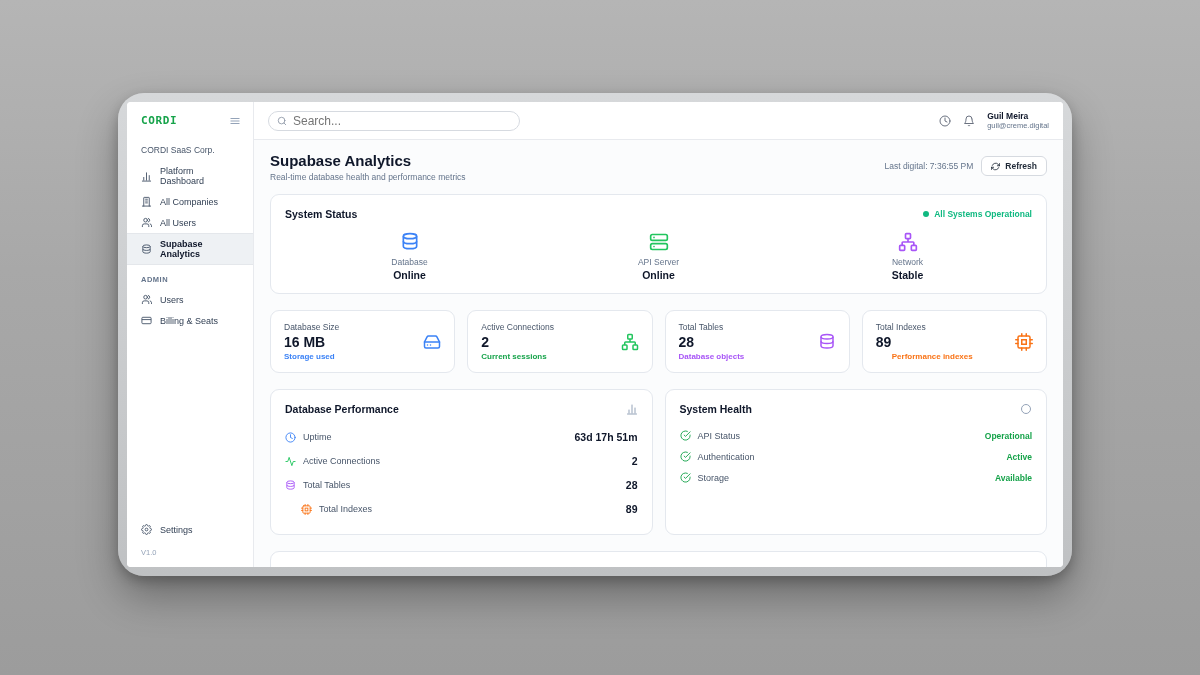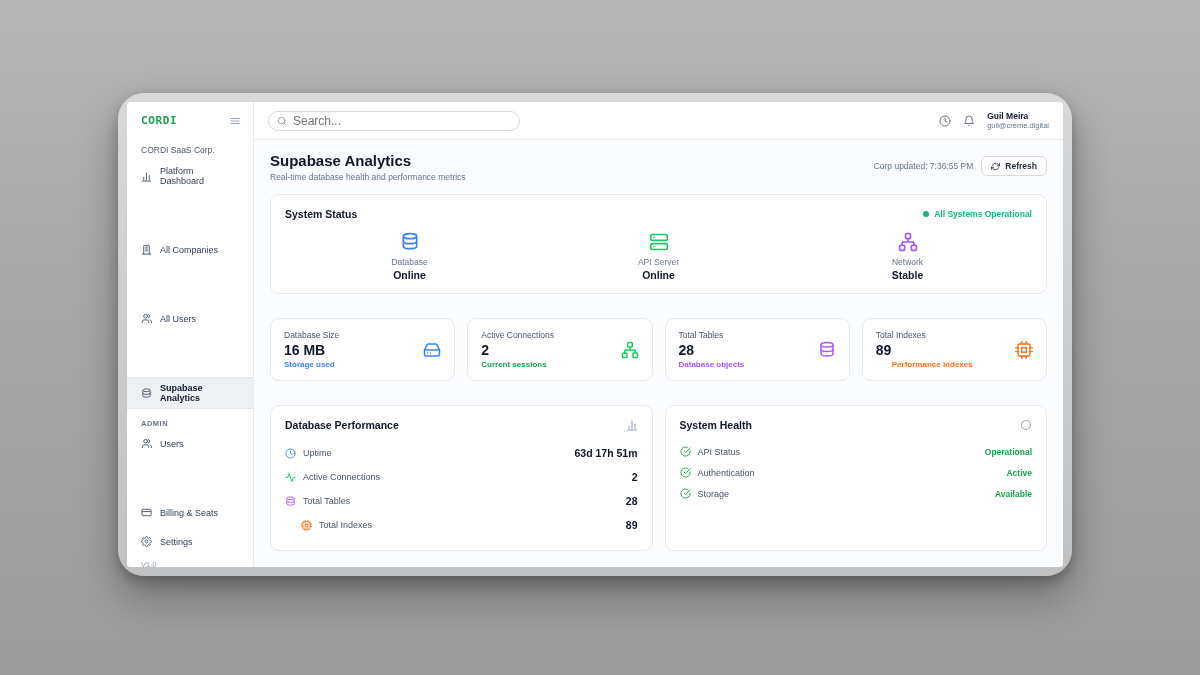--- a/index.html
+++ b/index.html
@@ -18,21 +18,21 @@
   .window {
     width:100%; height:100%; background:#ffffff; border-radius:4px;
     overflow:hidden; display:flex;
   }
   
   .sidebar { width:127px; flex:0 0 127px; border-right:1px solid #e8eaee; display:flex; flex-direction:column; background:#fff; }
   .sidebar-top { display:flex; align-items:center; justify-content:space-between; padding:12px 12px 10px 14px; }
   .logo { font-family:"DejaVu Sans Mono", monospace; font-weight:800; font-size:11px; letter-spacing:.6px; color:#16a34a; }
   .hamburger { color:#94a3b8; cursor:pointer; display:flex; }
   .org-label { font-size:8.5px; color:#475569; padding:8px 14px 6px; }
-  .nav { display:flex; flex-direction:column;gap:48px; }
+  .nav { display:flex; flex-direction:column; }
   .nav-item { display:flex; align-items:center; gap:8px; padding:5px 14px; font-size:9px; color:#334155; cursor:pointer; }
   .nav-item .ic { color:#475569; display:flex; }
   .nav-item.active { background:#eef1f4; border-top:1px solid #e4e7eb; border-bottom:1px solid #e4e7eb; color:#0f172a; font-weight:bold; }
   .section-label { font-size:7.5px; letter-spacing:.5px; color:#64748b; font-weight:bold; padding:10px 14px 5px; }
   .sidebar-bottom { margin-top:auto; padding:8px 14px 10px; }
   .version { font-size:7.5px; color:#94a3b8; margin-top:8px; }
   
   .main { flex:1; display:flex; flex-direction:column; min-width:0; background:#fbfcfd; }
   .topbar { height:38px; flex:0 0 38px; background:#fff; border-bottom:1px solid #e8eaee; display:flex; align-items:center; padding:0 14px; }
   .search-box { width:252px; height:20px; border:1px solid #d6dae0; border-radius:10px; display:flex; align-items:center; gap:6px; padding:0 8px; color:#8a94a3; background:#fff; }
@@ -43,21 +43,21 @@
   .user-name { font-size:8.5px; font-weight:bold; color:#0f172a; }
   .user-email { font-size:7.5px; color:#64748b; }
   
   .page-header { display:flex; align-items:flex-start; padding:12px 16px 10px; }
   .page-title { font-size:15px; font-weight:bold; color:#0f172a; }
   .page-subtitle { font-size:8.5px; color:#64748b; margin-top:3px; }
   .header-right { margin-left:auto; display:flex; align-items:center; gap:8px; margin-top:4px; }
   .last-updated { font-size:8.5px; color:#64748b; }
   .refresh-btn { display:flex; align-items:center; gap:5px; border:1px solid #d6dae0; background:#fff; border-radius:6px; padding:4px 9px; font-size:8.5px; font-weight:bold; color:#1f2937; cursor:pointer; font-family:inherit; }
   
-  .content { padding:2px 16px 16px; display:flex; flex-direction:column; gap:24px; overflow:hidden; flex:1; }
+  .content { padding:2px 16px 16px; display:flex; flex-direction:column; gap:16px; overflow:hidden; flex:1; }
   .panel { background:#fff; border:1px solid #e4e8ee; border-radius:9px; }
   .panel-head { display:flex; align-items:center; justify-content:space-between; }
   .panel-title { font-size:10.5px; font-weight:bold; color:#0f172a; }
   .panel-icon { color:#94a3b8; display:flex; }
   
   .status-panel { padding:13px 14px 12px; }
   .status-badge { display:flex; align-items:center; gap:5px; font-size:8.5px; font-weight:bold; color:#10b981; }
   .dot { width:6px; height:6px; border-radius:50%; background:#10b981; }
   .status-grid { display:grid; grid-template-columns:1fr 1fr 1fr; margin-top:12px; }
   .status-col { display:flex; flex-direction:column; align-items:center; }
@@ -215,21 +215,21 @@
         </div>
       </div>
     </div>
 
     <div class="page-header">
       <div>
         <div class="page-title">Supabase Analytics</div>
         <div class="page-subtitle">Real-time database health and performance metrics</div>
       </div>
       <div class="header-right">
-        <span class="last-updated">Corp updated: 7:36:55 PM</span>
+        <span class="last-updated">Last digital: 7:36:55 PM</span>
         <button class="refresh-btn">
           <span>
                 <svg width="9" height="9" viewBox="0 0 24 24" fill="none" stroke="currentColor" stroke-width="2.2" stroke-linecap="round">
                   <polyline points="23 4 23 10 17 10"></polyline>
                   <polyline points="1 20 1 14 7 14"></polyline>
                   <path d="M3.51 9a9 9 0 0 1 14.85-3.36L23 10M1 14l4.64 4.36A9 9 0 0 0 20.49 15"></path>
                 </svg>
               </span>
           <span>Refresh</span>
         </button>

